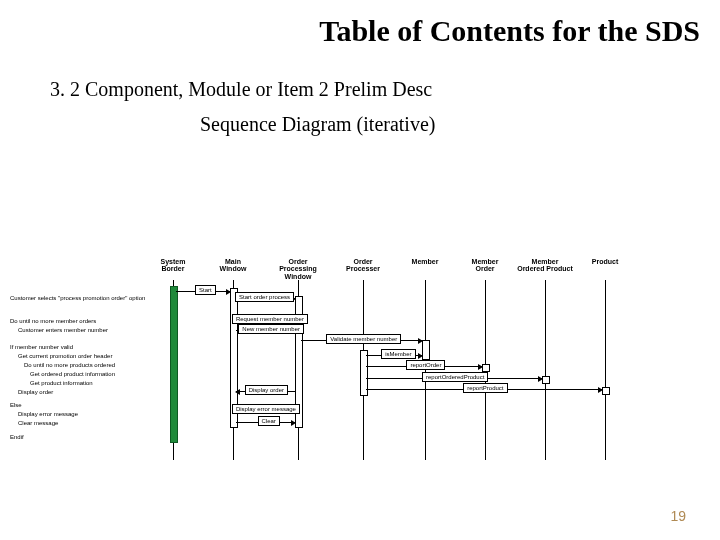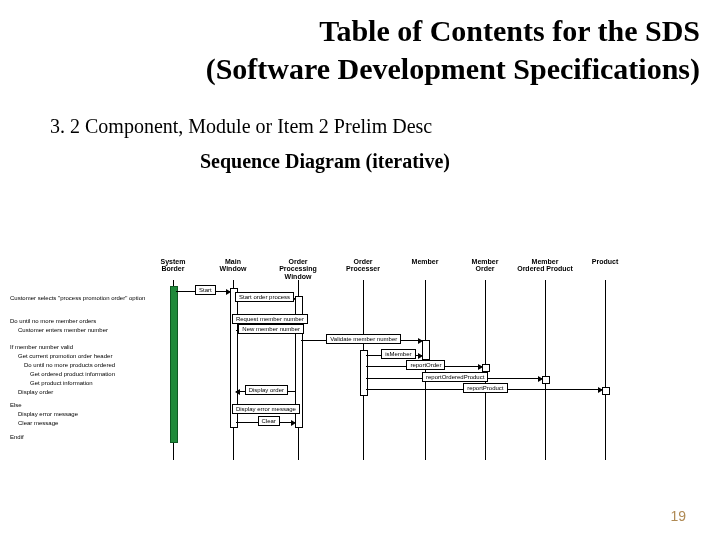--- a/index.html
+++ b/index.html
@@ -23,21 +23,20 @@
   }
   .section-num {
     font-size: 20px;
     margin-top: 28px;
     margin-left: 50px;
   }
   .subtitle {
     font-size: 20px;
     margin-top: 12px;
     margin-left: 200px;
-    font-weight: bold;
   }
   .diagram-wrap {
     position: absolute;
     left: 80px;
     top: 258px;
     width: 560px;
     height: 210px;
     font-family: Arial, Helvetica, sans-serif;
   }
   .pageno {
@@ -114,21 +113,20 @@
     border-right: 5px solid #000;
     border-top: 3px solid transparent;
     border-bottom: 3px solid transparent;
   }
 </style>
 </head>
 <body>
 
 <div class="title">
   <span>Table of Contents for the SDS</span><br>
-  <span>(Software Development Specifications)</span>
 </div>
 
 <div class="section-num">3. 2  Component,  Module or Item 2 Prelim Desc</div>
 <div class="subtitle">Sequence Diagram  (iterative)</div>
 
 <div class="diagram-wrap" id="diagram">
     <div class="lane-header" style="left: 63px;"><span>System</span><br><span>Border</span></div>
     <div class="lifeline" style="left: 93px;"></div>
     <div class="lane-header" style="left: 123px;"><span>Main</span><br><span>Window</span></div>
     <div class="lifeline" style="left: 153px;"></div>

